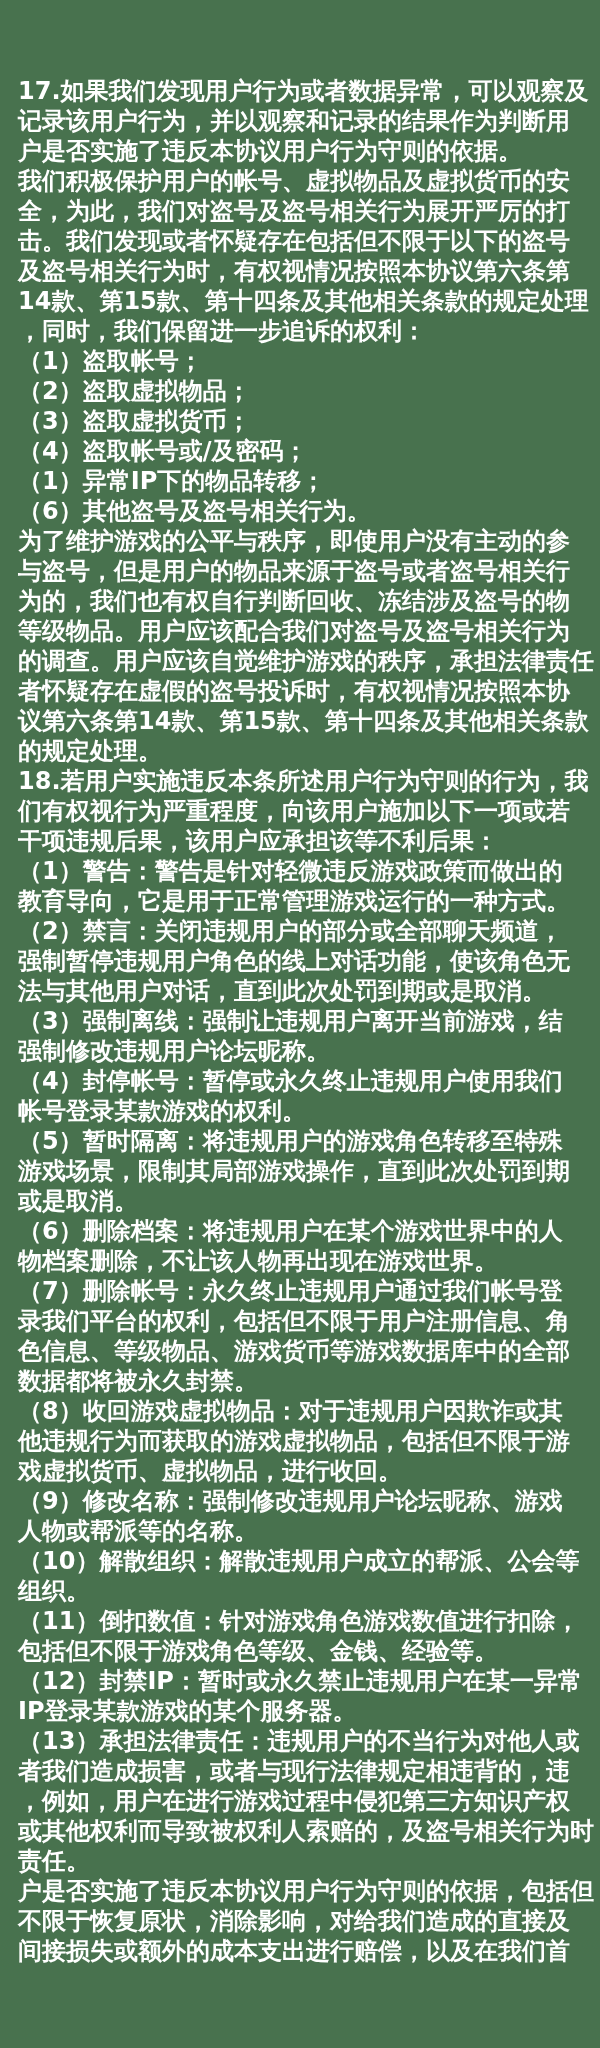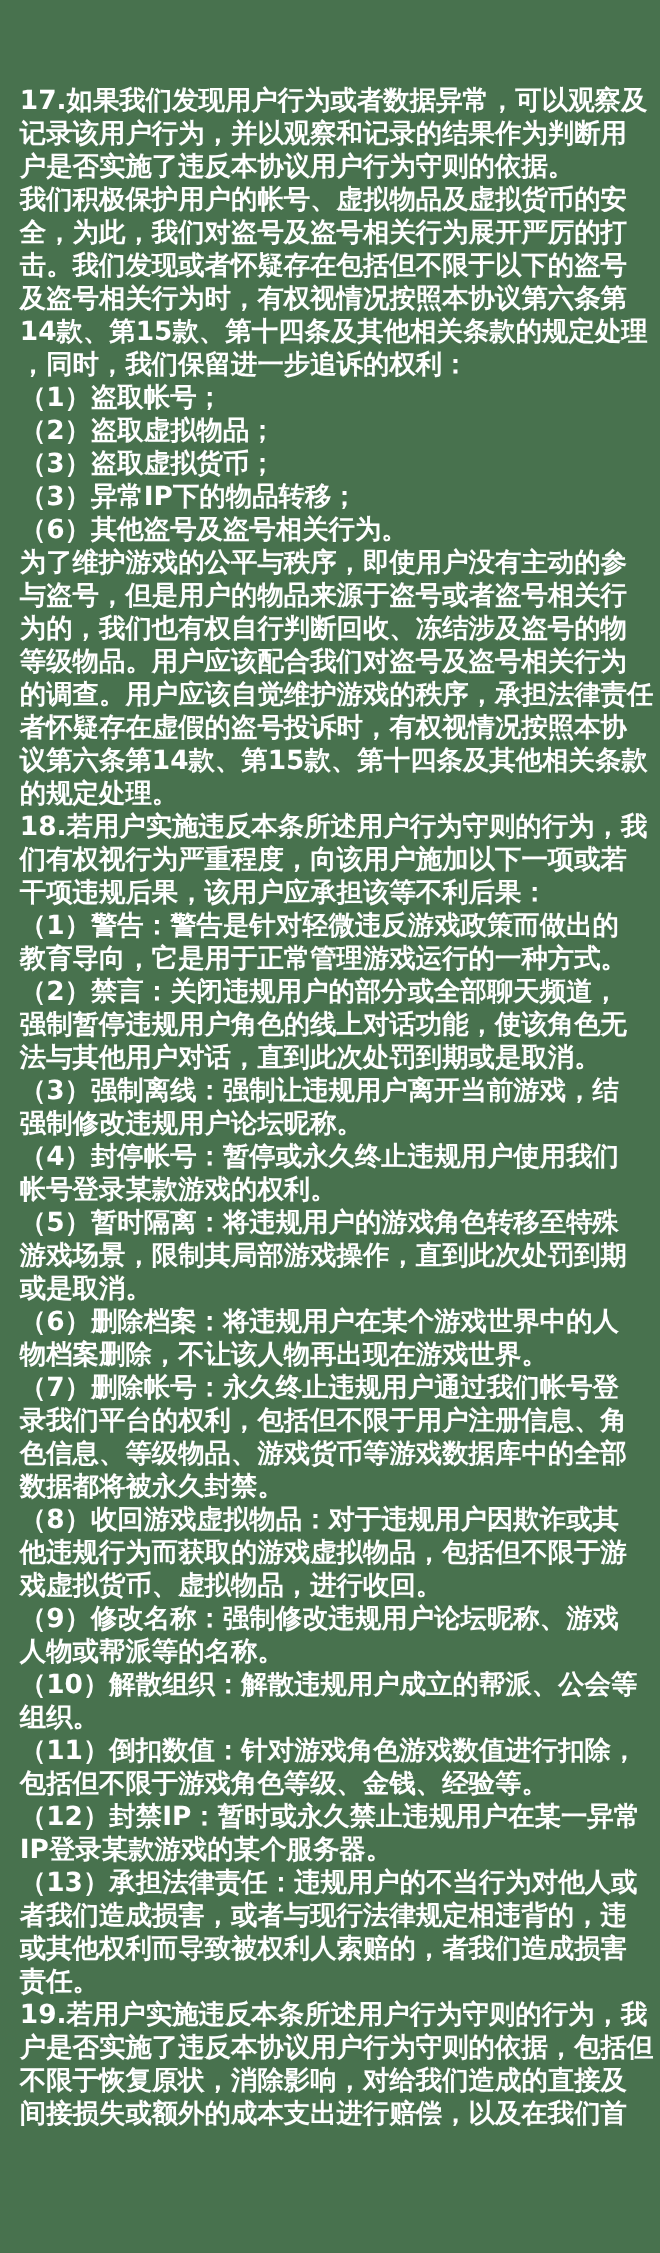--- a/index.html
+++ b/index.html
@@ -39,21 +39,22 @@
     <div class="doc-line">户是否实施了违反本协议用户行为守则的依据。</div>
     <div class="doc-line">我们积极保护用户的帐号、虚拟物品及虚拟货币的安</div>
     <div class="doc-line">全，为此，我们对盗号及盗号相关行为展开严厉的打</div>
     <div class="doc-line">击。我们发现或者怀疑存在包括但不限于以下的盗号</div>
     <div class="doc-line">及盗号相关行为时，有权视情况按照本协议第六条第</div>
     <div class="doc-line">14款、第15款、第十四条及其他相关条款的规定处理</div>
     <div class="doc-line">，同时，我们保留进一步追诉的权利：</div>
     <div class="doc-line">（1）盗取帐号；</div>
     <div class="doc-line">（2）盗取虚拟物品；</div>
     <div class="doc-line">（3）盗取虚拟货币；</div>
-    <div class="doc-line">（3）异常IP下的物品转移；</div>
+    <div class="doc-line">（4）盗取帐号或/及密码；</div>
+    <div class="doc-line">（1）异常IP下的物品转移；</div>
     <div class="doc-line">（6）其他盗号及盗号相关行为。</div>
     <div class="doc-line">为了维护游戏的公平与秩序，即使用户没有主动的参</div>
     <div class="doc-line">与盗号，但是用户的物品来源于盗号或者盗号相关行</div>
     <div class="doc-line">为的，我们也有权自行判断回收、冻结涉及盗号的物</div>
     <div class="doc-line">等级物品。用户应该配合我们对盗号及盗号相关行为</div>
     <div class="doc-line">的调查。用户应该自觉维护游戏的秩序，承担法律责任</div>
     <div class="doc-line">者怀疑存在虚假的盗号投诉时，有权视情况按照本协</div>
     <div class="doc-line">议第六条第14款、第15款、第十四条及其他相关条款</div>
     <div class="doc-line">的规定处理。</div>
     <div class="doc-line">18.若用户实施违反本条所述用户行为守则的行为，我</div>
@@ -83,19 +84,19 @@
     <div class="doc-line">（9）修改名称：强制修改违规用户论坛昵称、游戏</div>
     <div class="doc-line">人物或帮派等的名称。</div>
     <div class="doc-line">（10）解散组织：解散违规用户成立的帮派、公会等</div>
     <div class="doc-line">组织。</div>
     <div class="doc-line">（11）倒扣数值：针对游戏角色游戏数值进行扣除，</div>
     <div class="doc-line">包括但不限于游戏角色等级、金钱、经验等。</div>
     <div class="doc-line">（12）封禁IP：暂时或永久禁止违规用户在某一异常</div>
     <div class="doc-line">IP登录某款游戏的某个服务器。</div>
     <div class="doc-line">（13）承担法律责任：违规用户的不当行为对他人或</div>
     <div class="doc-line">者我们造成损害，或者与现行法律规定相违背的，违</div>
-    <div class="doc-line">或其他权利而导致被权利人索赔的，者我们造成损害</div>
+    <div class="doc-line">，例如，用户在进行游戏过程中侵犯第三方知识产权</div>
+    <div class="doc-line">或其他权利而导致被权利人索赔的，及盗号相关行为时</div>
     <div class="doc-line">责任。</div>
-    <div class="doc-line">19.若用户实施违反本条所述用户行为守则的行为，我</div>
     <div class="doc-line">户是否实施了违反本协议用户行为守则的依据，包括但</div>
     <div class="doc-line">不限于恢复原状，消除影响，对给我们造成的直接及</div>
     <div class="doc-line">间接损失或额外的成本支出进行赔偿，以及在我们首</div>
   </div>
 
 </body></html>

